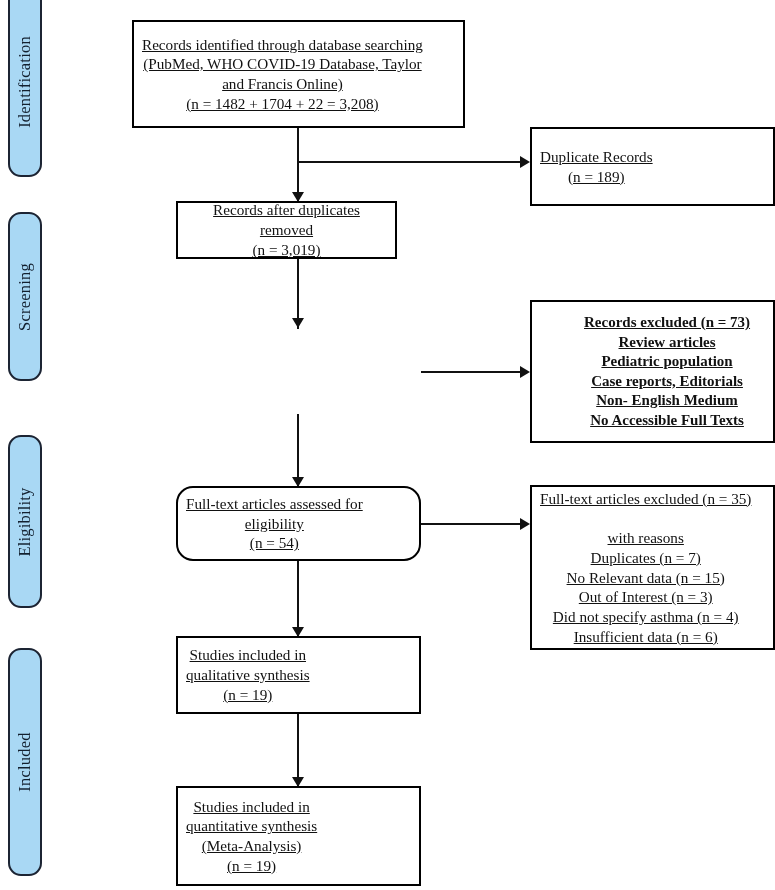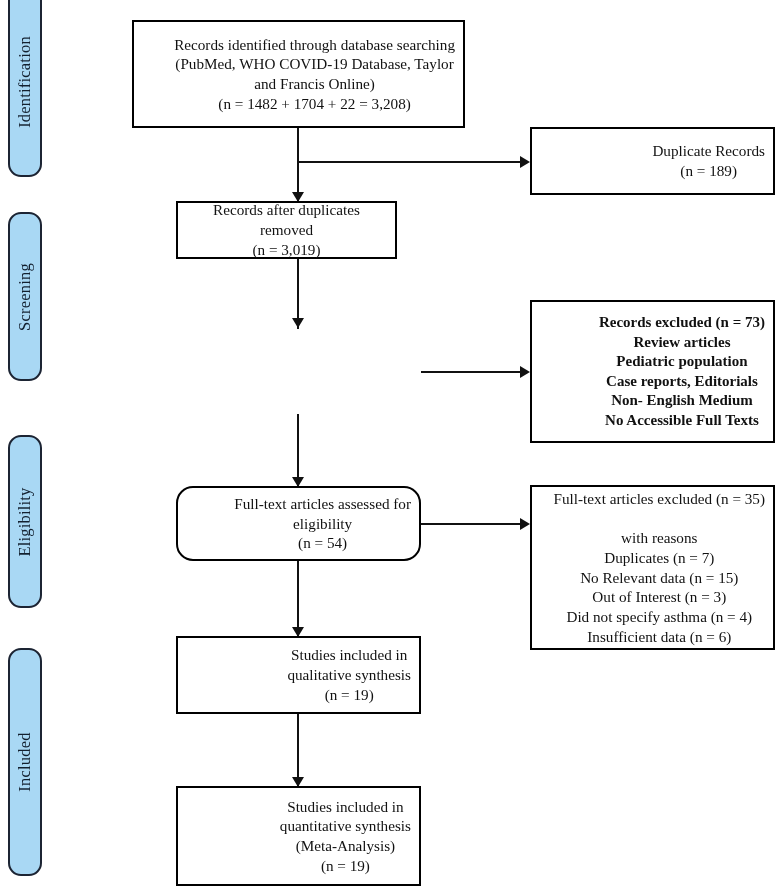--- a/index.html
+++ b/index.html
@@ -43,33 +43,35 @@
   }
 
   
   .flow-box {
     position: absolute;
     box-sizing: border-box;
     background: #ffffff;
     border: 2px solid #000000;
     display: flex;
     align-items: center;
-    justify-content: flex-end;
+    justify-content: flex-start;
     text-align: center;
     padding: 12px 8px;
+    text-decoration: underline;
   }
   .flow-box .box-text {
     display: block;
     line-height: 1.30;
     font-size: 15.2px;
     white-space: pre-line;
   }
   .flow-box.emphasis .box-text {
     font-weight: bold;
     font-size: 15.0px;
+    margin-left: 44px;
   }
 
   
   .connector {
     position: absolute;
     background: #111111;
   }
   .v-line { width: 2px; }
   .h-line { height: 2px; }
 
@@ -133,21 +135,21 @@
   <div class="connector v-line" style="left:297px; top:714px; height:74px;"></div>
   <div class="arrow-down" style="left:292px; top:777px;"></div>
 
   <div class="flow-box" style="left:132px; top:20px; width:333px; height:108px;">
     <span class="box-text">Records identified through database searching
 (PubMed, WHO COVID-19 Database, Taylor
 and Francis Online)
 (n = 1482 + 1704 + 22 = 3,208)</span>
   </div>
 
-  <div class="flow-box" style="left:530px; top:127px; width:245px; height:68px;">
+  <div class="flow-box" style="left:530px; top:127px; width:245px; height:79px;">
     <span class="box-text">Duplicate Records
 (n = 189)</span>
   </div>
 
   <div class="flow-box" style="left:176px; top:201px; width:221px; height:58px;">
     <span class="box-text">Records after duplicates removed
 (n = 3,019)</span>
   </div>
 
 

